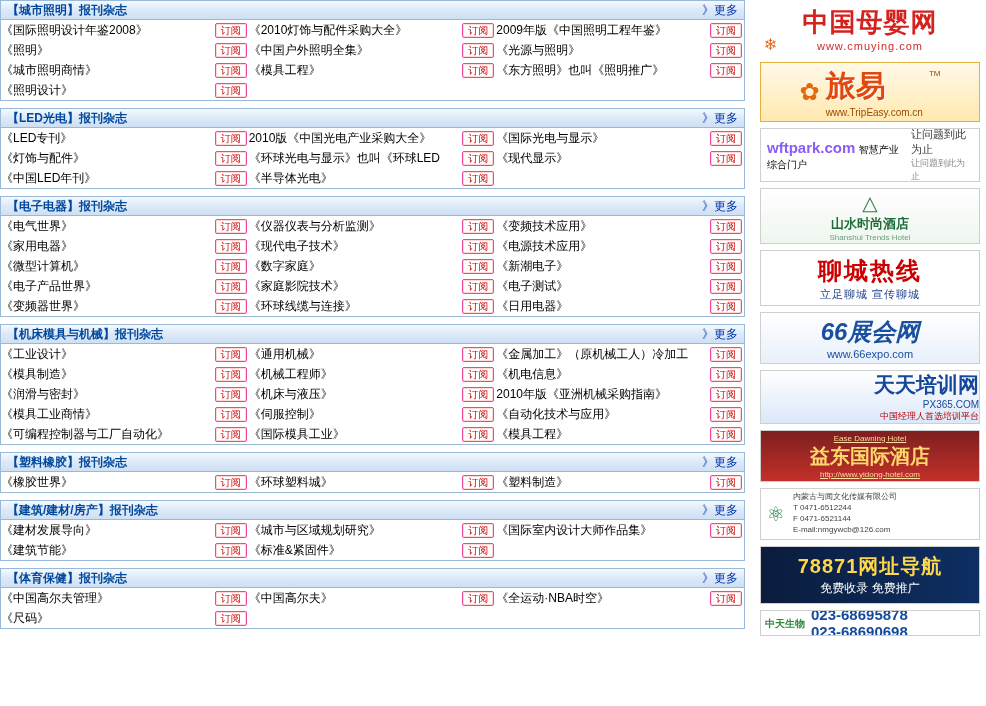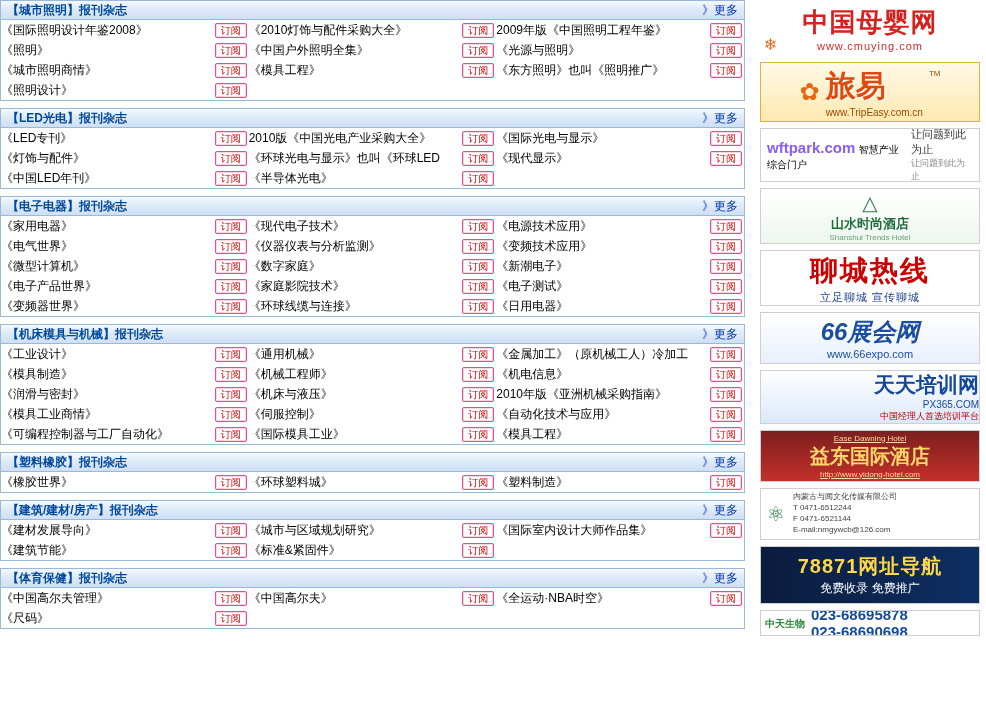--- a/index.html
+++ b/index.html
@@ -47,21 +47,21 @@
   .ad-3{height:54px;background:#fff;display:flex;align-items:center;padding:0 6px;gap:6px;}
   .ad-3 .wf{color:#8b5cf6;font-size:15px;font-weight:bold;}
   .ad-3 .sl{color:#333;font-size:11px;}
   .ad-3 .sl2{color:#888;font-size:9px;}
 
   .ad-4{height:56px;background:linear-gradient(to bottom,#ffffff,#eef6ee);display:flex;align-items:center;justify-content:center;flex-direction:column;}
   .ad-4 .ss{color:#1d6b3a;font-size:13px;font-weight:bold;}
   .ad-4 .ss2{color:#6aa07c;font-size:8px;}
 
   .ad-5{height:56px;background:#fff;display:flex;align-items:center;justify-content:center;flex-direction:column;}
-  .ad-5 .lc{color:#cc0000;font-size:28px;font-weight:bold;letter-spacing:2px;}
+  .ad-5 .lc{color:#cc0000;font-size:24px;font-weight:bold;letter-spacing:2px;}
   .ad-5 .lc2{color:#1a3f8b;font-size:11px;letter-spacing:1px;}
 
   .ad-6{height:52px;background:linear-gradient(to bottom,#ffffff,#e8f0fb);display:flex;align-items:center;justify-content:center;flex-direction:column;}
   .ad-6 .e6{color:#1a4fa0;font-size:24px;font-weight:bold;font-style:italic;}
   .ad-6 .e6u{color:#1a4fa0;font-size:11px;}
 
   .ad-7{height:54px;background:linear-gradient(to bottom,#ffffff,#dbe8fa);display:flex;align-items:flex-end;justify-content:center;flex-direction:column;}
   .ad-7 .px{color:#14479b;font-size:21px;font-weight:bold;}
   .ad-7 .px2{color:#14479b;font-size:10px;}
   .ad-7 .px3{color:#b00;font-size:9px;}
@@ -168,33 +168,33 @@
     </div>
 
     <div class="sect first">
       <div class="sect-hd">
         <span class="title">【电子电器】报刊杂志</span>
         <a href="#" class="more">》更多</a>
       </div>
       <table class="grid">
         <tbody>
             <tr>
+          <td class="name"><a href="#">《电气世界》</a></td>
+          <td class="btn"><a href="#" class="order">订阅</a></td>
+          <td class="name"><a href="#">《仪器仪表与分析监测》</a></td>
+          <td class="btn"><a href="#" class="order">订阅</a></td>
+          <td class="name"><a href="#">《变频技术应用》</a></td>
+          <td class="btn"><a href="#" class="order">订阅</a></td>
+        </tr>
+        <tr>
           <td class="name"><a href="#">《家用电器》</a></td>
           <td class="btn"><a href="#" class="order">订阅</a></td>
           <td class="name"><a href="#">《现代电子技术》</a></td>
           <td class="btn"><a href="#" class="order">订阅</a></td>
           <td class="name"><a href="#">《电源技术应用》</a></td>
-          <td class="btn"><a href="#" class="order">订阅</a></td>
-        </tr>
-        <tr>
-          <td class="name"><a href="#">《电气世界》</a></td>
-          <td class="btn"><a href="#" class="order">订阅</a></td>
-          <td class="name"><a href="#">《仪器仪表与分析监测》</a></td>
-          <td class="btn"><a href="#" class="order">订阅</a></td>
-          <td class="name"><a href="#">《变频技术应用》</a></td>
           <td class="btn"><a href="#" class="order">订阅</a></td>
         </tr>
         <tr>
           <td class="name"><a href="#">《微型计算机》</a></td>
           <td class="btn"><a href="#" class="order">订阅</a></td>
           <td class="name"><a href="#">《数字家庭》</a></td>
           <td class="btn"><a href="#" class="order">订阅</a></td>
           <td class="name"><a href="#">《新潮电子》</a></td>
           <td class="btn"><a href="#" class="order">订阅</a></td>
         </tr>

